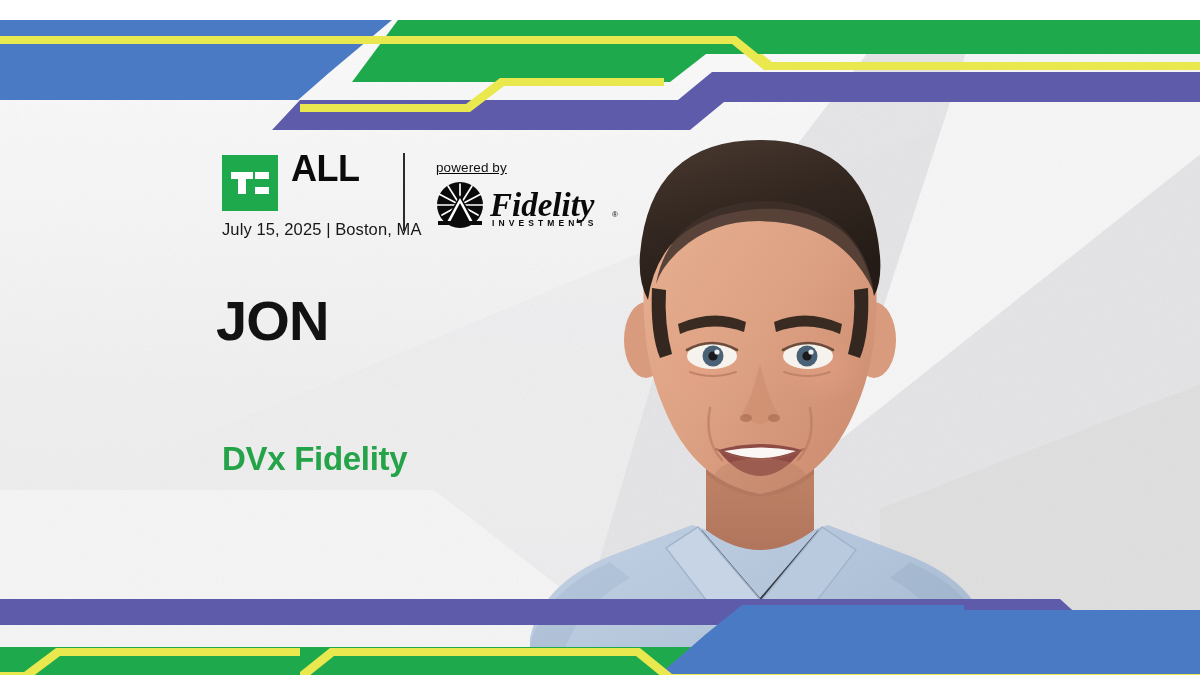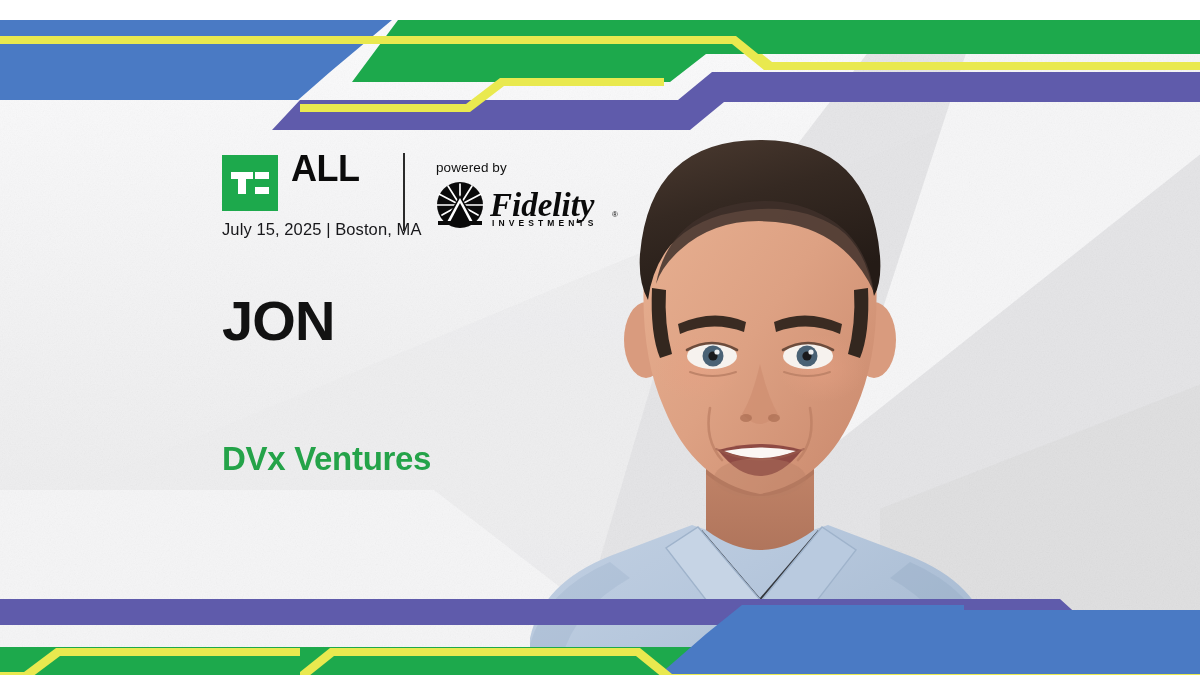--- a/index.html
+++ b/index.html
@@ -147,33 +147,34 @@
     width: 2px;
     height: 78px;
     background: #2a2a2a;
   }
 
   .fidelity-block {
     position: absolute;
     left: 434px;
     top: 140px;
     width: 190px;
+    text-decoration: underline;
   }
   .powered-by {
     font-size: 13.5px;
     color: #101010;
     letter-spacing: .1px;
     margin: 0 0 6px 2px;
   }
   .fidelity-logo { display: block; }
 
   
   .speaker-name {
     position: absolute;
-    left: 222px;
+    left: 216px;
     top: 272px;
     font-weight: 800;
     font-size: 56px;
     line-height: 1.04;
     letter-spacing: -0.8px;
     color: #121212;
     margin: 0;
     font-family: "Liberation Sans", sans-serif;
   }
   .speaker-name span { display: block; }
@@ -409,16 +410,16 @@
       <text x="178" y="36" font-family="'Liberation Sans', sans-serif" font-size="8" fill="#0a0a0a">®</text>
       <text x="58" y="45" font-family="'Liberation Sans', sans-serif" font-size="8.5" font-weight="bold" letter-spacing="4.1" fill="#0a0a0a">INVESTMENTS</text>
     </svg>
   </div>
 
   <h1 class="speaker-name">
     <span>JON</span>
   </h1>
 
   <h2 class="speaker-title">
-    <span>DVx Ventures</span>
+    <span>DVx Fidelity</span>
   </h2>
 
 </div>
 
 </body></html>

